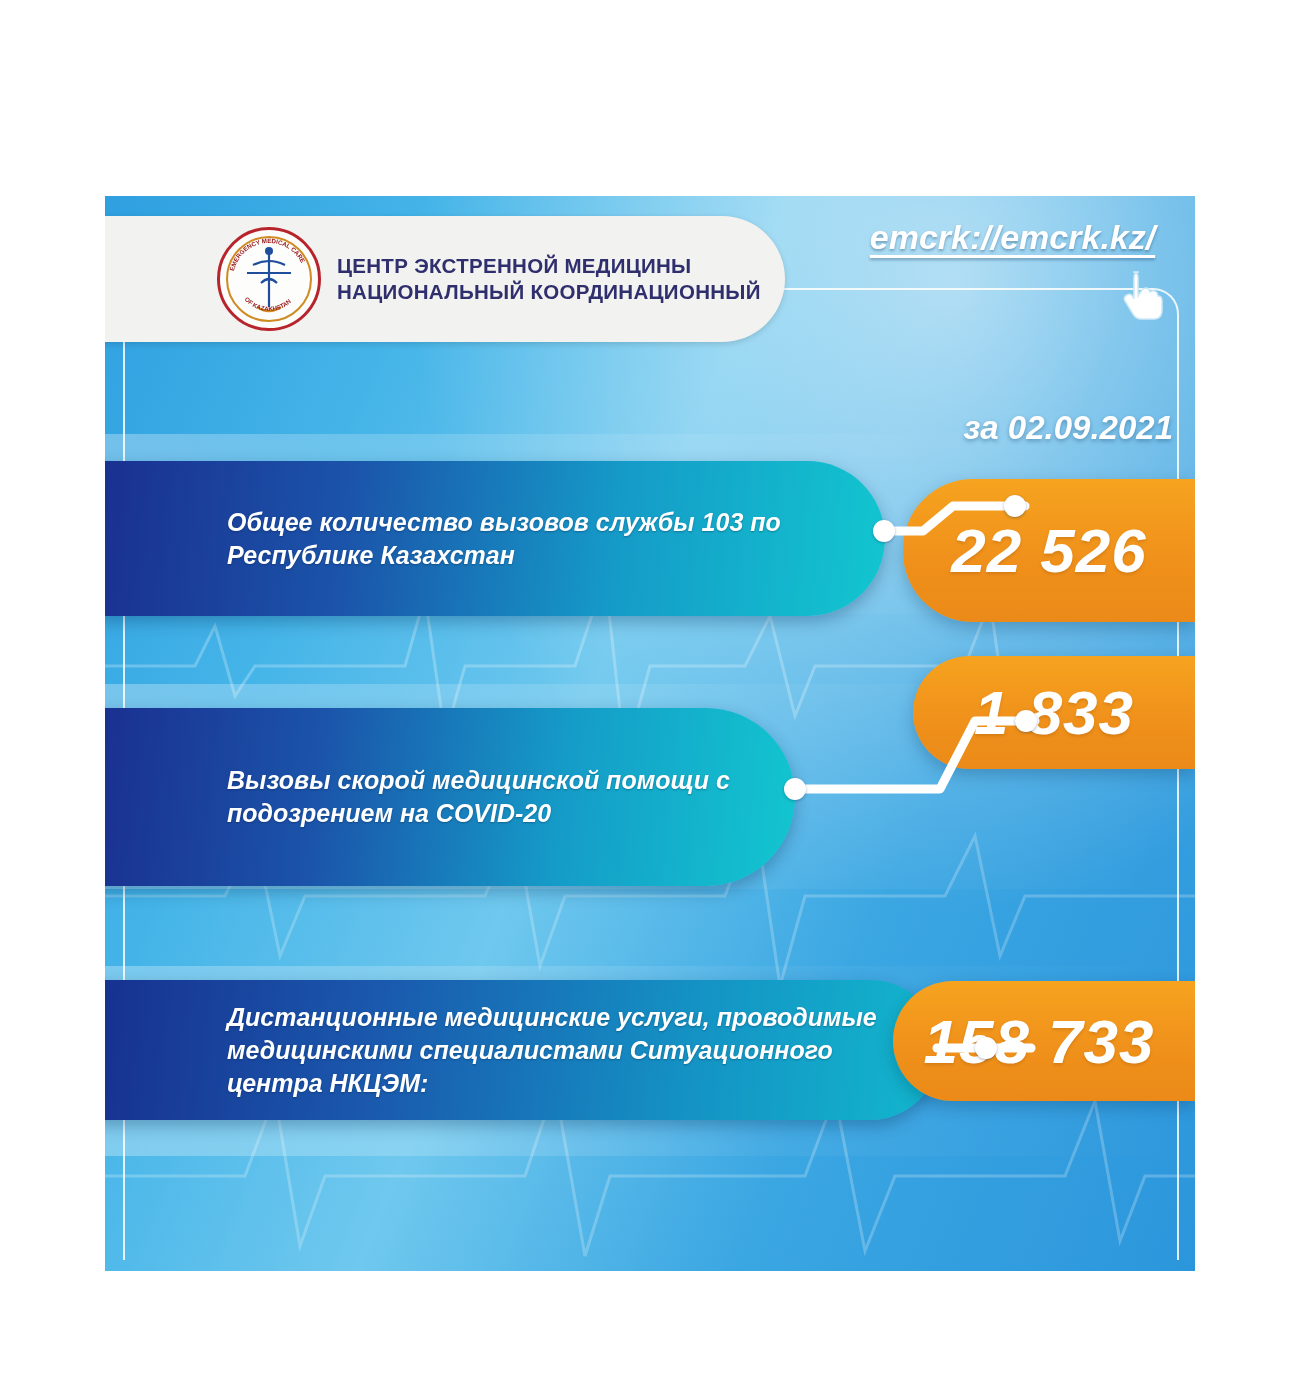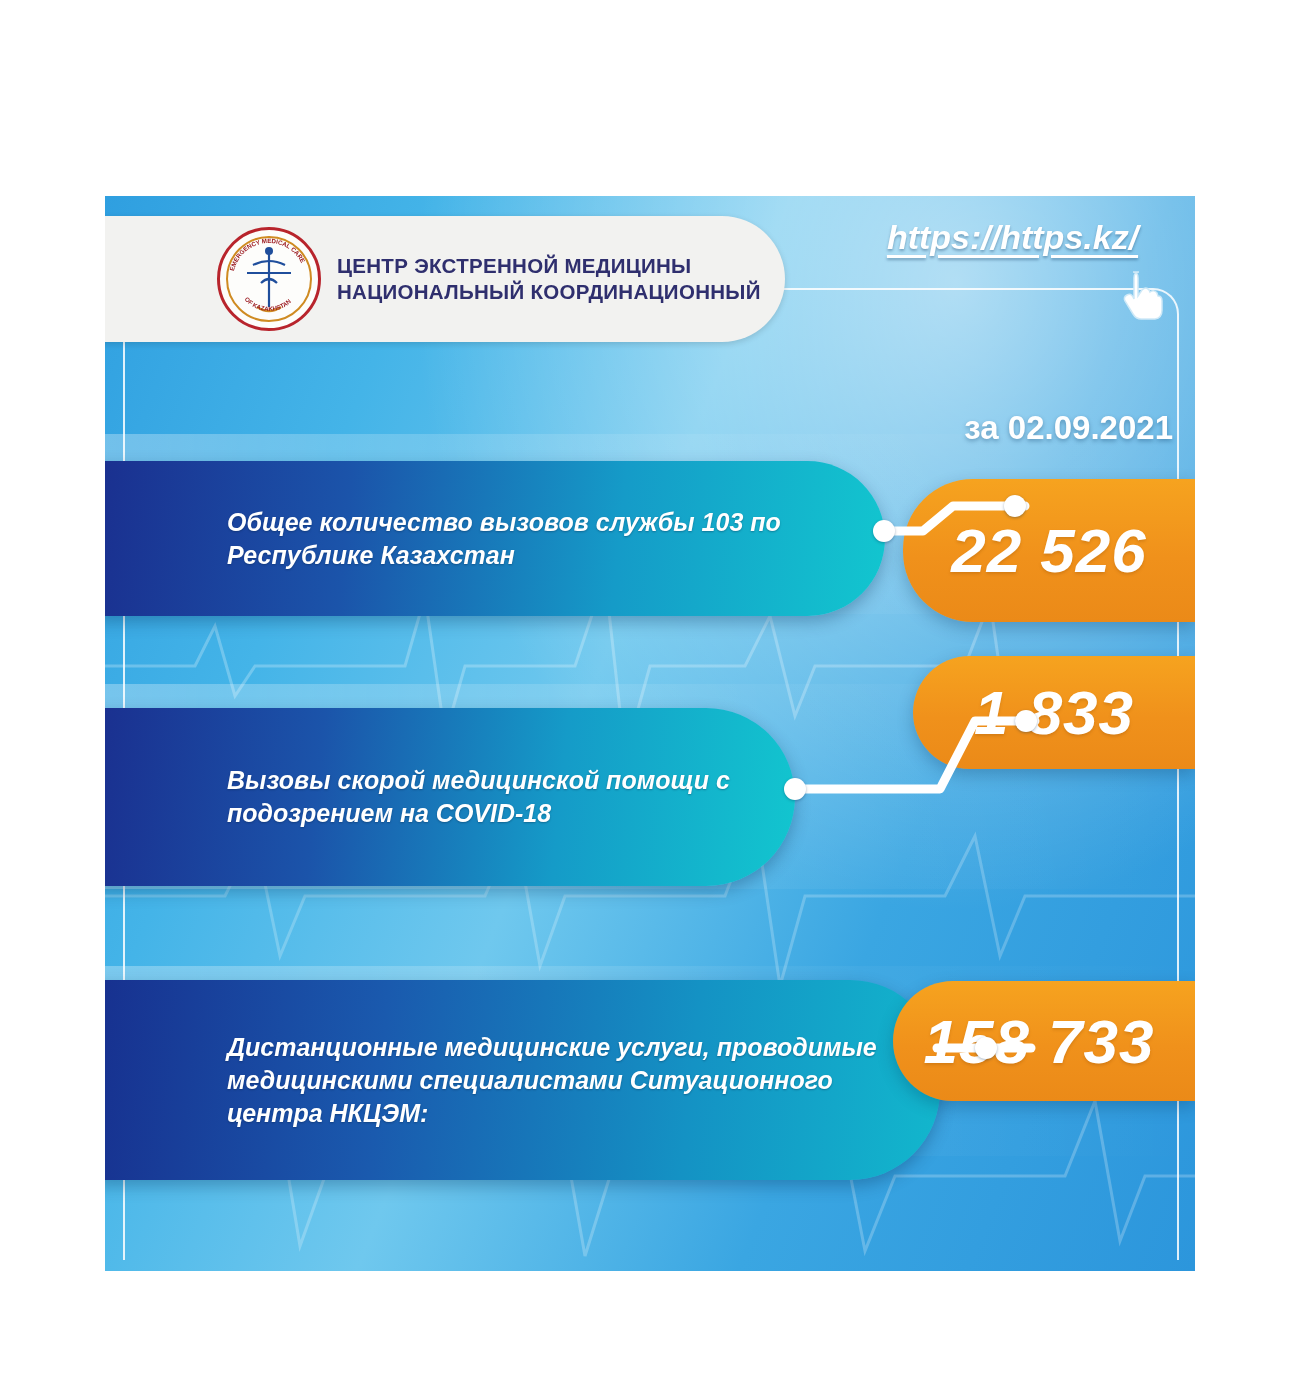--- a/index.html
+++ b/index.html
@@ -116,20 +116,21 @@
     top: 72px;
     width: 46px;
     height: 52px;
   }
 
   
   .date {
     position: absolute;
     right: 22px;
     font-size: 33px;
+    font-style: italic;
     font-weight: bold;
     color: #ffffff;
     text-shadow: 0 2px 4px rgba(0,50,90,0.35);
     white-space: nowrap;
   }
   .date.d1 { top: 213px; }
   .date.d2 { top: 710px; }
 
   
   .cap {
@@ -153,21 +154,21 @@
   .cap1 {
     top: 254px; width: 790px; height: 155px;
     background: linear-gradient(96deg, #1a2f8f 0%, #1b54aa 32%, #159bc8 66%, #12c6cf 100%);
     margin-top: 11px;
   }
   .cap2 {
     top: 512px; width: 700px; height: 178px;
     background: linear-gradient(96deg, #1a2f8f 0%, #1b54aa 32%, #159bc8 66%, #12c6cf 100%);
   }
   .cap3 {
-    top: 784px; width: 845px; height: 200px;
+    top: 784px; width: 845px; height: 140px;
     background: linear-gradient(96deg, #17308f 0%, #1a5aae 34%, #1492c4 70%, #12b7cd 100%);
   }
 
   
   .val {
     position: absolute;
     right: 0;
     background: linear-gradient(180deg, #f6a31f 0%, #f0911b 55%, #eb8a18 100%);
     border-radius: 70px 0 0 70px;
     display: flex;
@@ -254,39 +255,39 @@
             <textPath href="#arcBot" startOffset="22%">OF KAZAKHSTAN</textPath>
           </text>
         </svg>
       </div>
       <div class="logo-text">
         <div>ЦЕНТР ЭКСТРЕННОЙ МЕДИЦИНЫ</div>
         <div>НАЦИОНАЛЬНЫЙ КООРДИНАЦИОННЫЙ</div>
       </div>
     </div>
 
-    <div class="url">https://https.kz/</div>
+    <div class="url">emcrk://emcrk.kz/</div>
     <svg class="cursor-icon" viewBox="0 0 46 52">
       <path d="M16 4 q5 0 5 6 v18 l4-6 q4-4 7 0 l1 2 q4-3 7 1 l1 3 q4 0 4 5 v9 q0 8 -7 9 h-14 q-5 0 -8 -5 l-8 -13 q-2 -4 2 -6 q4 -2 6 2 l1 2 v-21 q0 -6 5 -6 z" fill="#ffffff" stroke="#cfe9f7" stroke-width="1.5"></path>
     </svg>
 
     <div class="date d1">за 02.09.2021</div>
 
     <div class="cap cap1">
       <div class="cap-text">Общее количество вызовов службы 103 по Республике Казахстан</div>
     </div>
     <div class="val val1">22 526</div>
     <svg class="conn" style="left:770px; top:300px; width:160px; height:90px;">
       <polyline points="10,35 48,35 78,10 150,10" fill="none" stroke="#ffffff" stroke-width="9" stroke-linecap="round" stroke-linejoin="round"></polyline>
     </svg>
     <div class="dot" style="left:768px; top:324px;"></div>
     <div class="dot" style="left:899px; top:299px;"></div>
 
     <div class="cap cap2">
-      <div class="cap-text">Вызовы скорой медицинской помощи с подозрением на COVID-18</div>
+      <div class="cap-text">Вызовы скорой медицинской помощи с подозрением на COVID-20</div>
     </div>
     <div class="val val2">1 833</div>
     <svg class="conn" style="left:680px; top:505px; width:260px; height:110px;">
       <polyline points="10,88 155,88 190,20 250,20" fill="none" stroke="#ffffff" stroke-width="9" stroke-linecap="round" stroke-linejoin="round"></polyline>
     </svg>
     <div class="dot" style="left:679px; top:582px;"></div>
     <div class="dot" style="left:910px; top:514px;"></div>
 
     <div class="cap cap3">
       <div class="cap-text">Дистанционные медицинские услуги, проводимые медицинскими специалистами Ситуационного центра НКЦЭМ:</div>

